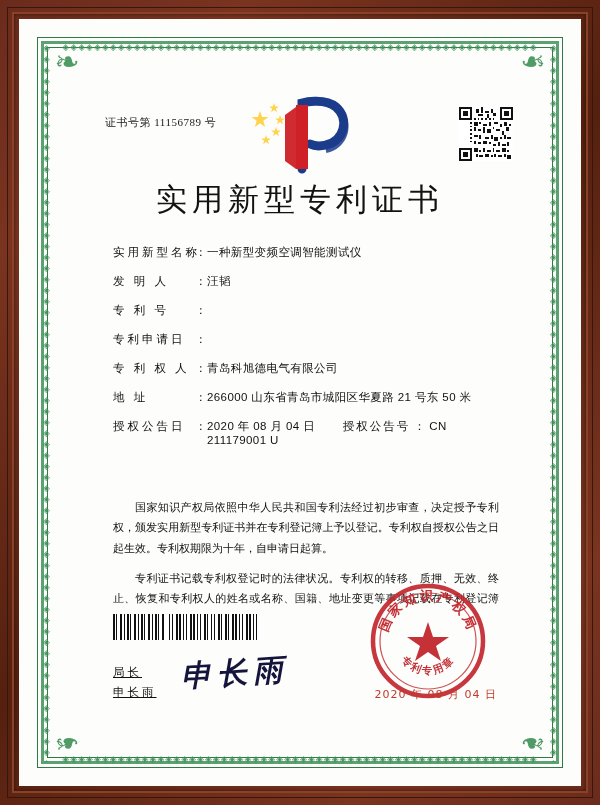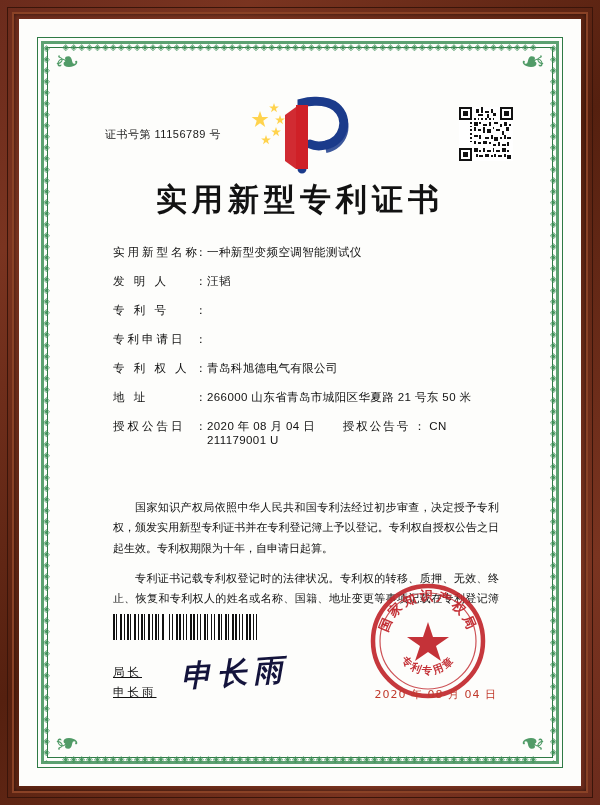--- a/index.html
+++ b/index.html
@@ -98,24 +98,25 @@
   .corner-br { right: 22px; bottom: 24px; transform: scale(-1,-1); }
 
   
   .content {
     position: absolute;
     left: 50px; top: 60px; right: 50px; bottom: 50px;
   }
 
   .cert-no {
     position: absolute;
-    left: 36px; top: 48px;
+    left: 36px; top: 36px;
     font-size: 11px;
     color: #1a1a1a;
     letter-spacing: .5px;
+    font-family: Liberation Serif, serif;
   }
 
   
   .qr {
     position: absolute;
     right: 18px; top: 28px;
     width: 54px; height: 54px;
     background: #fff;
   }
 
@@ -130,21 +131,21 @@
     width: 120px; height: 86px;
     margin: 0 auto;
   }
 
   .title {
     position: absolute;
     left: 0; right: 0; top: 100px;
     text-align: center;
     font-family: "DejaVu Sans", sans-serif;
     font-size: 31px;
-    font-weight: bold;
+    font-weight: normal;
     letter-spacing: 5px;
     color: #121212;
   }
 
   .fields {
     position: absolute;
     left: 44px; right: 30px; top: 166px;
   }
   .field-row {
     display: flex;

